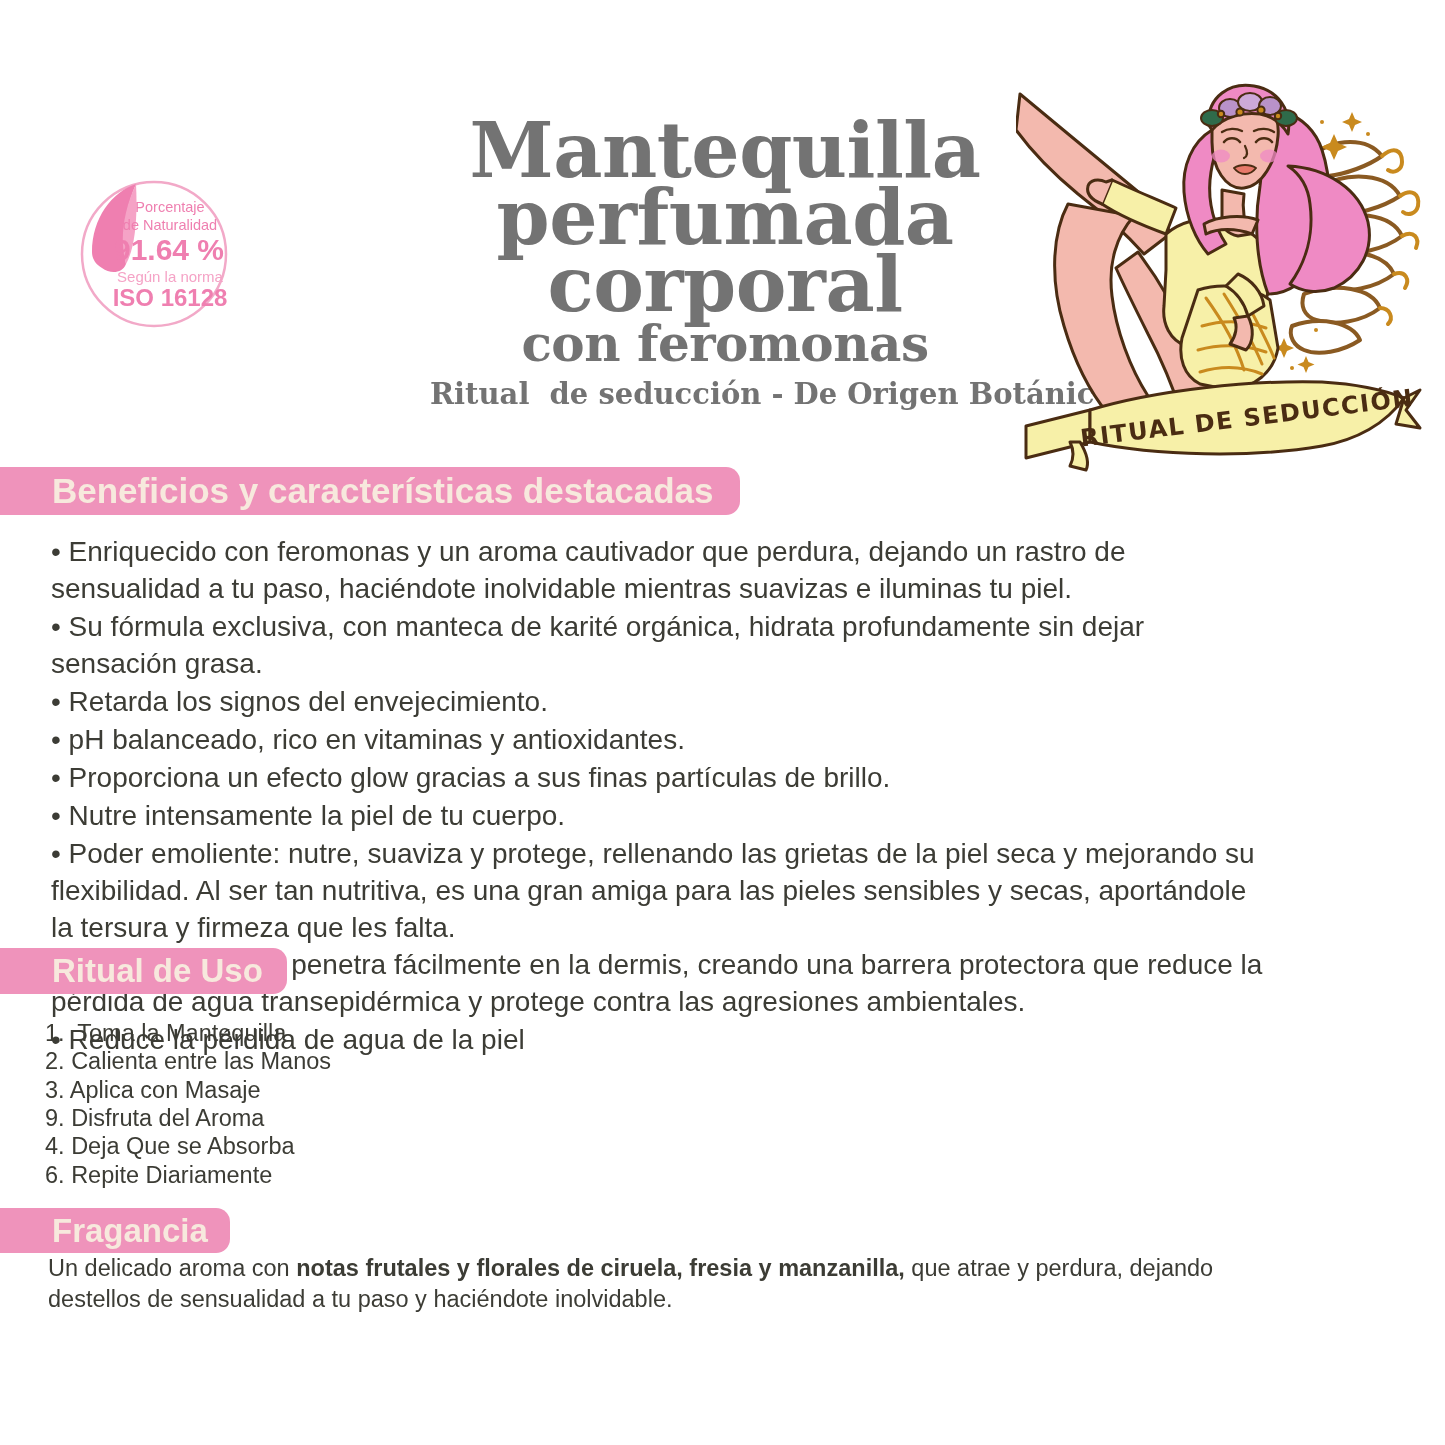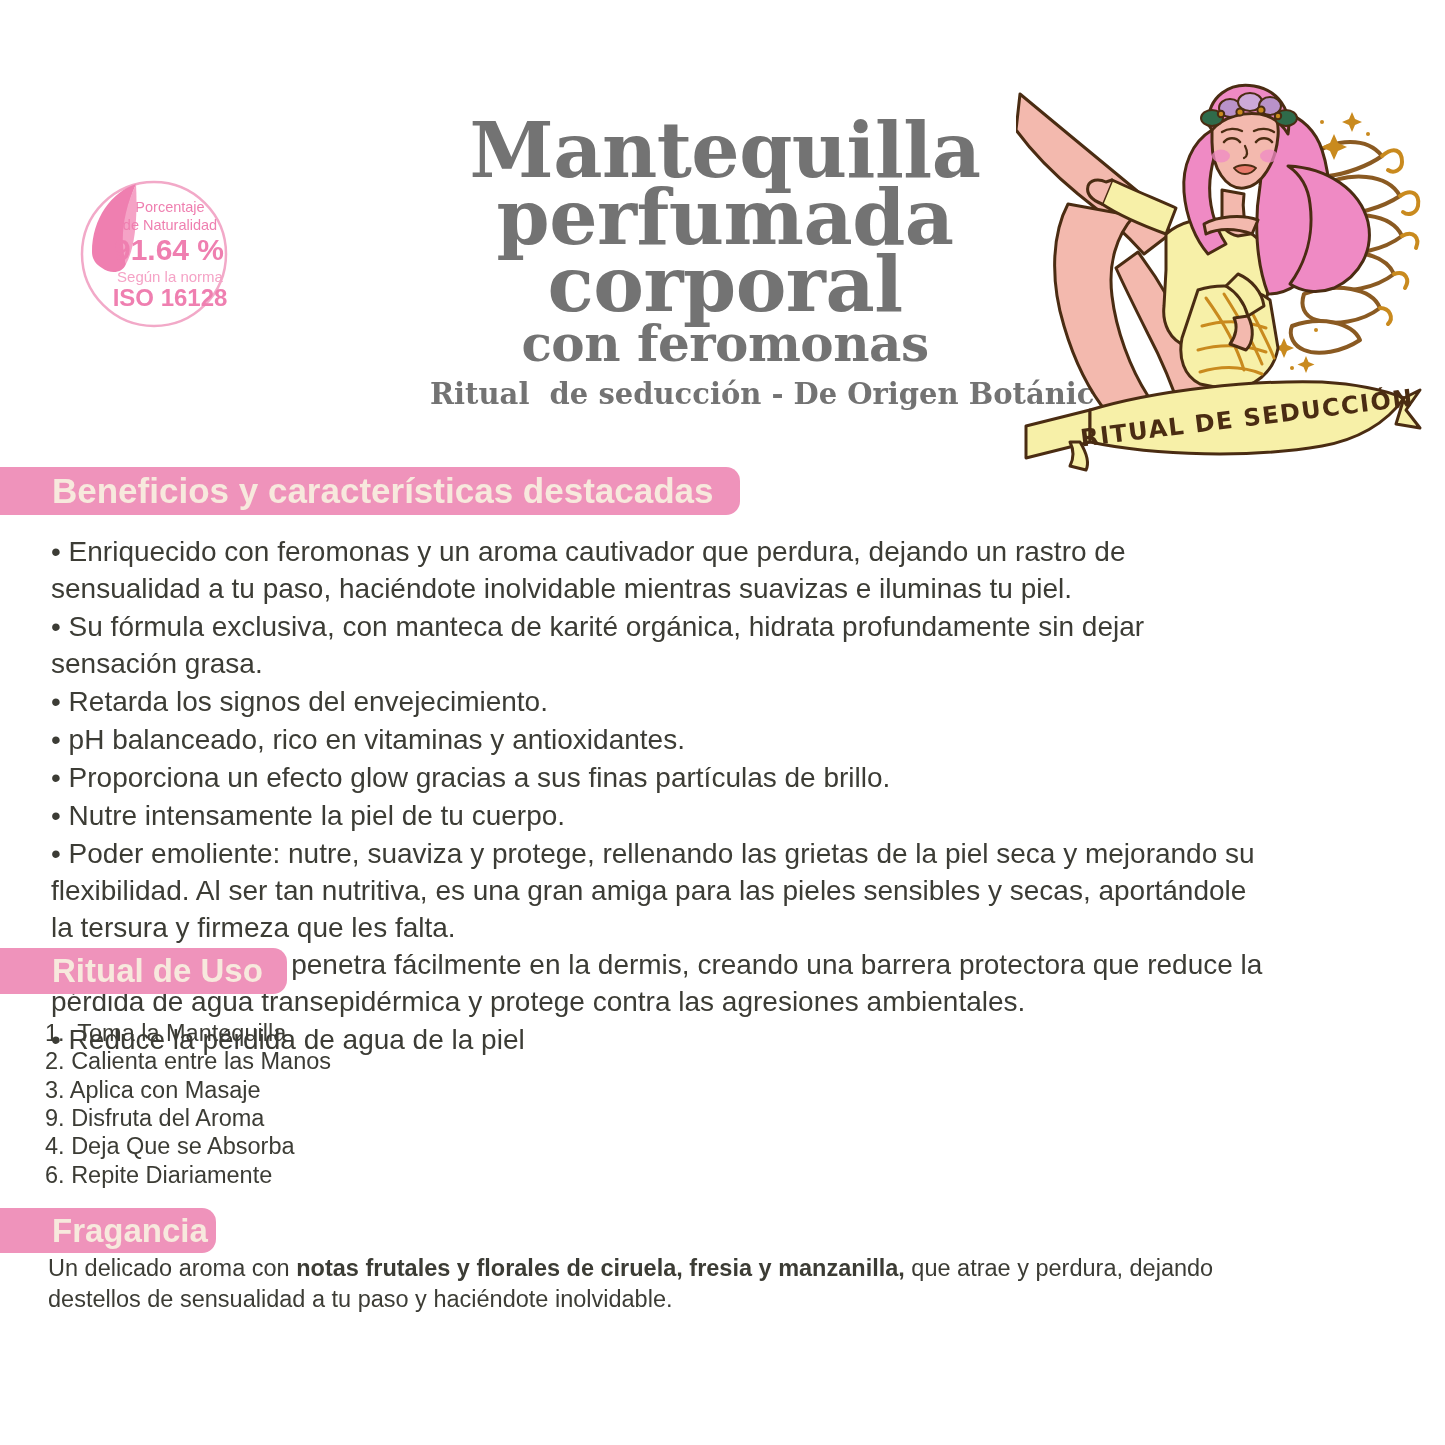--- a/index.html
+++ b/index.html
@@ -107,21 +107,21 @@
     line-height: 46px;
     padding: 0 24px 0 52px;
     font-size: 33px;
   }
   .band-fragancia {
     position: absolute;
     left: 0;
     top: 1208px;
     height: 45px;
     line-height: 45px;
-    padding: 0 8px 0 52px;
+    padding: 0 22px 0 52px;
     font-size: 33px;
   }
 
   
   .benefits {
     position: absolute;
     left: 30px;
     top: 534px;
     width: 1215px;
     font-size: 28px;

